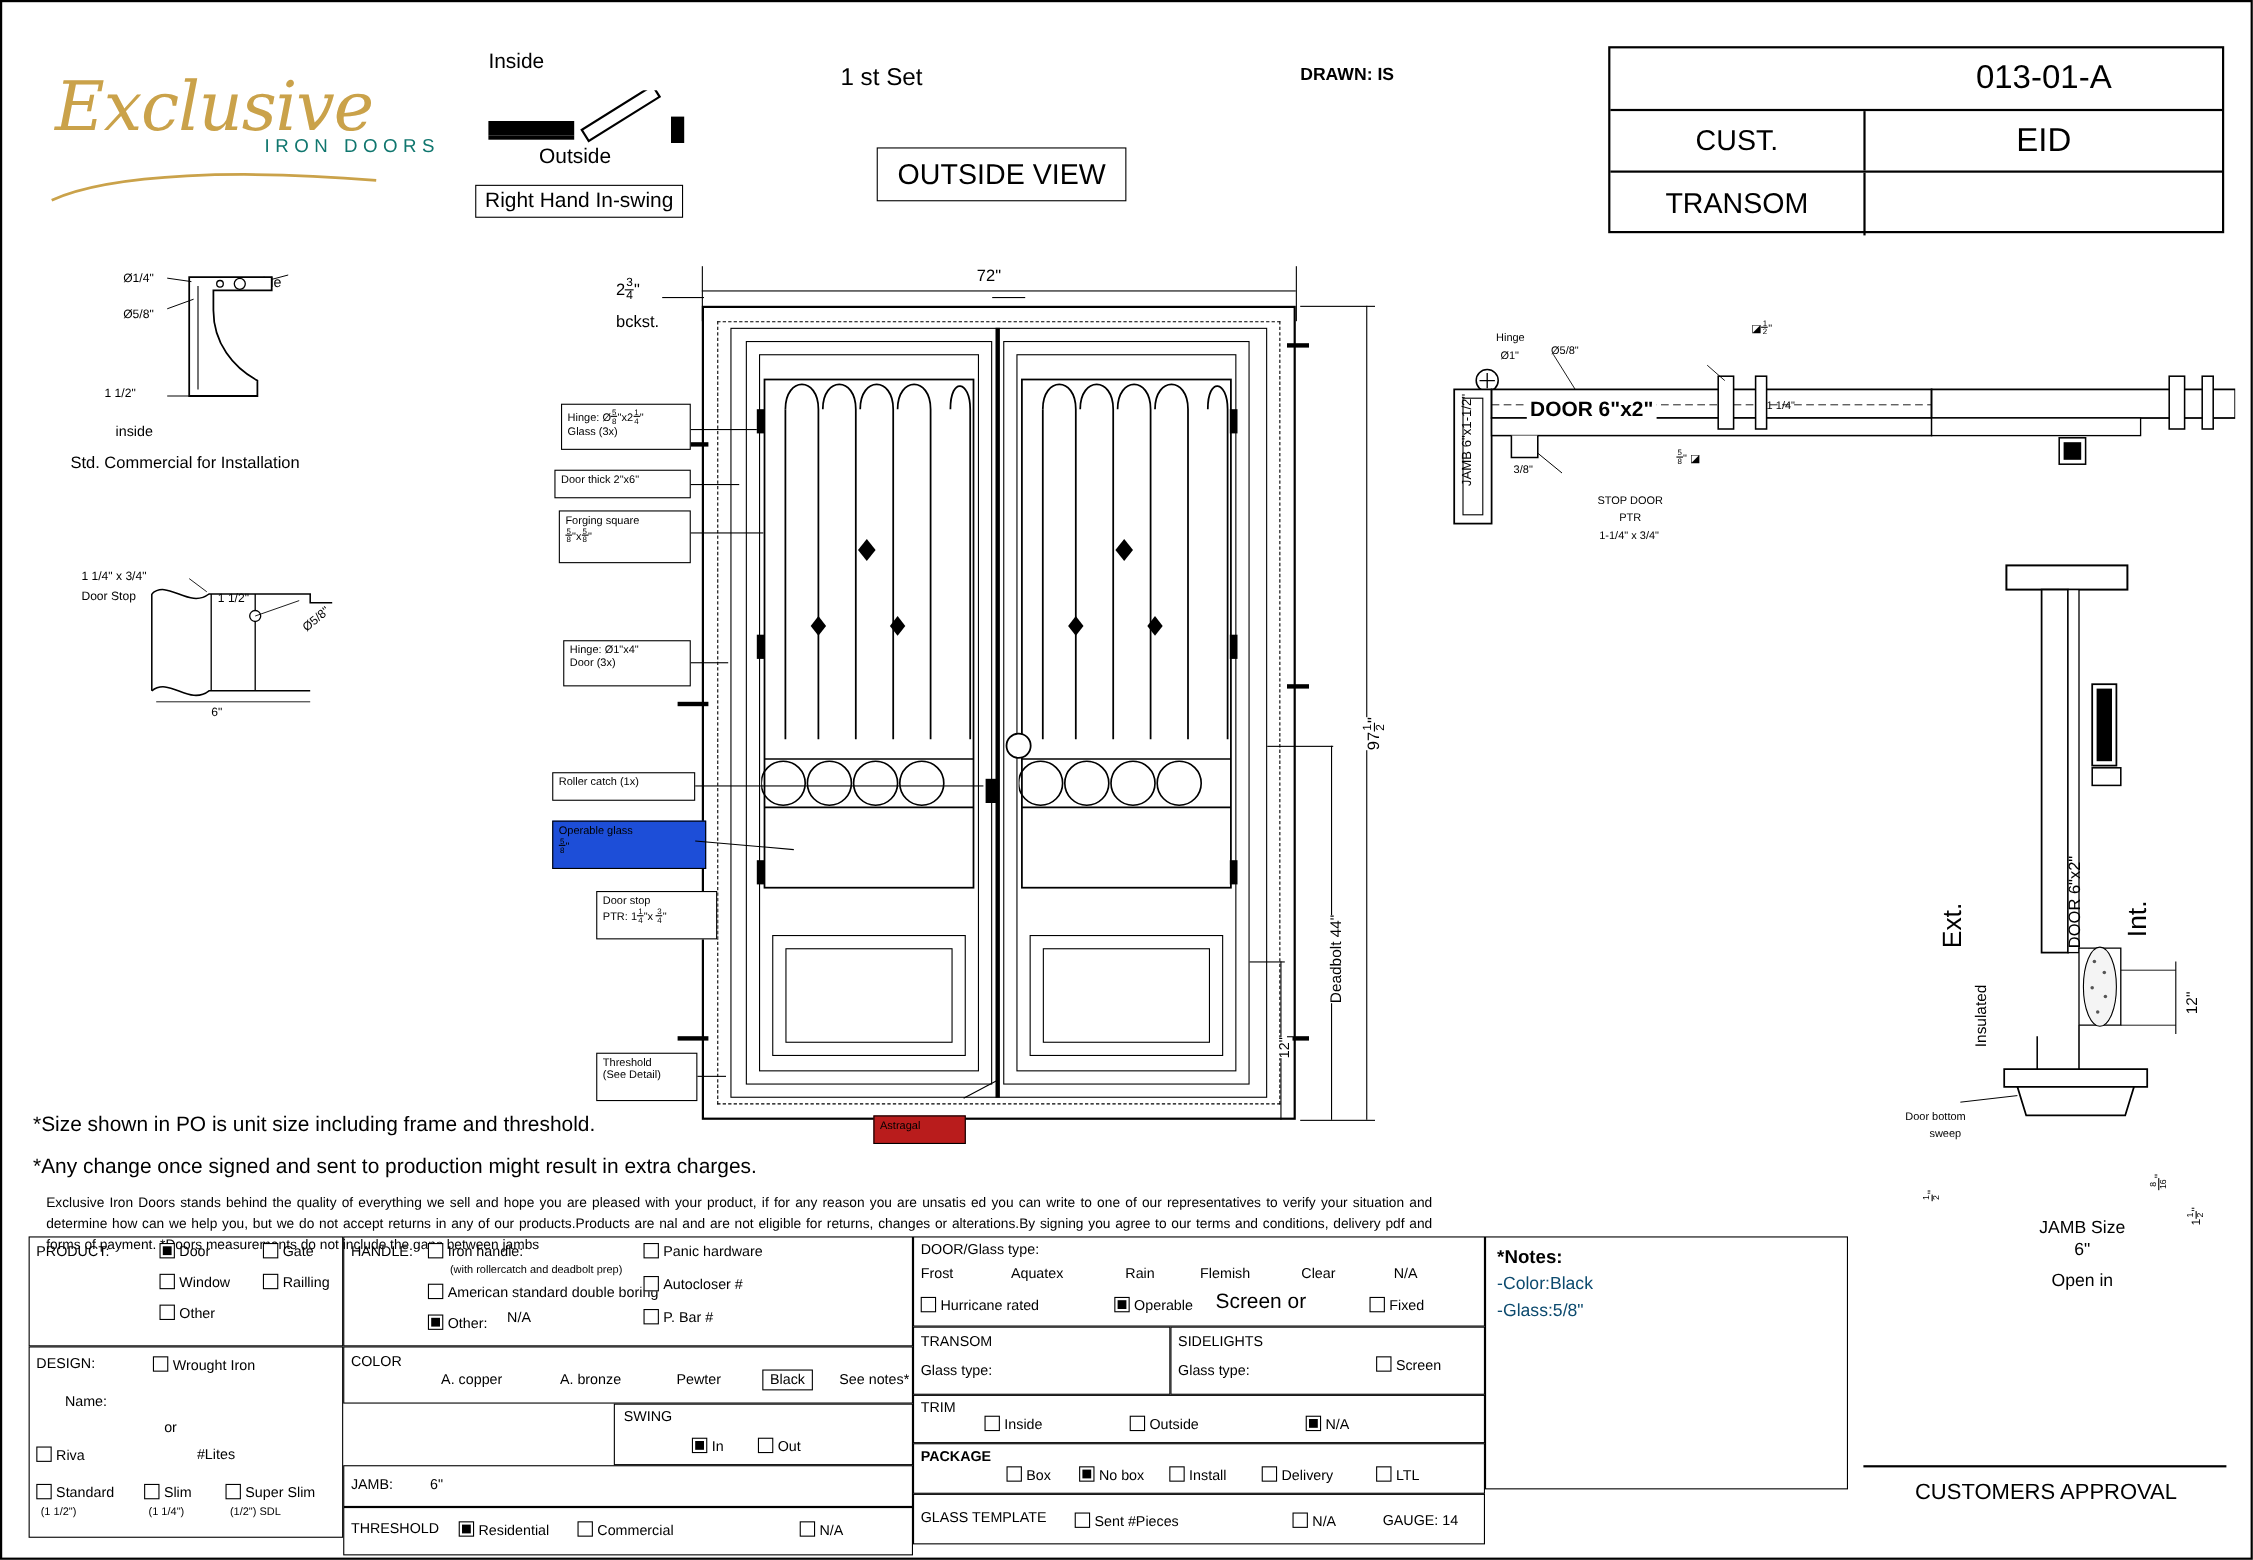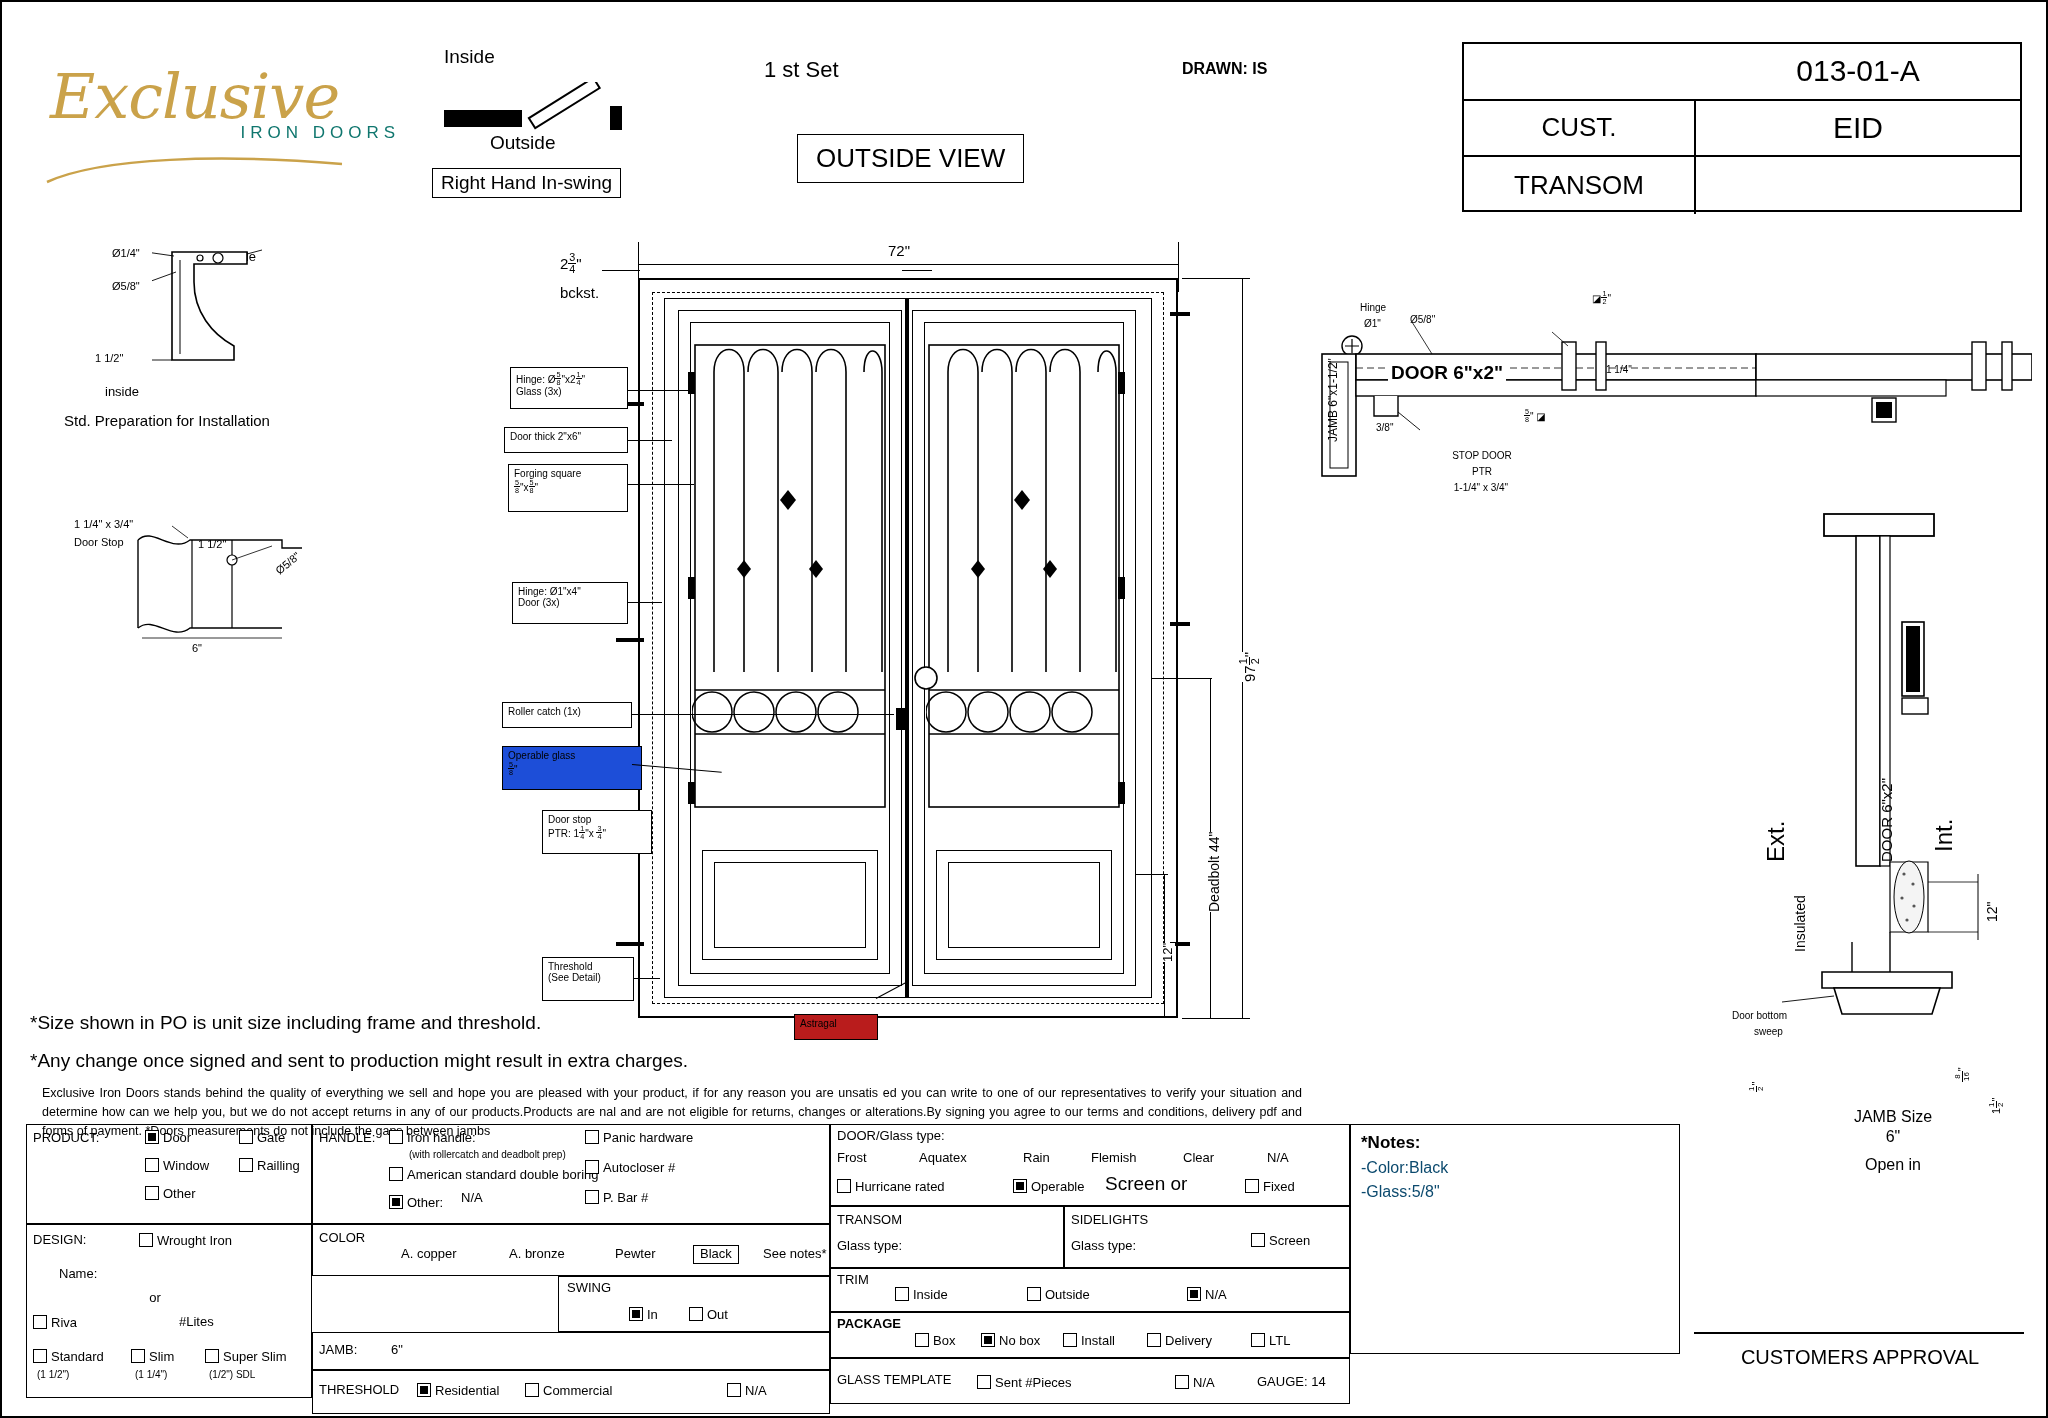--- a/index.html
+++ b/index.html
@@ -89,21 +89,21 @@
     <svg class="abs" style="left:150px;top:240px;" width="130" height="140">
       <path d="M20 10 L95 10 L95 22 L42 22 L42 40 C42 70, 60 92, 82 104 L82 118 L20 118 Z" fill="#fff" stroke="#000" stroke-width="1.6"></path>
       <path d="M28 18 L28 112" stroke="#000" stroke-width="1"></path>
       <circle cx="66" cy="16" r="5" fill="#fff" stroke="#000" stroke-width="1.2"></circle>
       <circle cx="48" cy="16" r="3" fill="#fff" stroke="#000" stroke-width="1.2"></circle>
       <path d="M-20 8 L22 14" stroke="#000" stroke-width="0.9"></path>
       <path d="M-20 46 L24 30" stroke="#000" stroke-width="0.9"></path>
       <path d="M-8 118 L20 118" stroke="#000" stroke-width="0.9"></path>
       <path d="M95 12 L110 8" stroke="#000" stroke-width="0.9"></path>
     </svg>
-    <div class="lbl" style="left:62px;top:410px;font-size:15px;">Std. Preparation for Installation</div>
+    <div class="lbl" style="left:62px;top:410px;font-size:15px;">Std. Commercial for Installation</div>
   </div>
 
   <div>
     <div class="lbl sm" style="left:72px;top:516px;">1 1/4" x 3/4"</div>
     <div class="lbl sm" style="left:72px;top:534px;">Door Stop</div>
     <div class="lbl sm" style="left:196px;top:536px;">1 1/2"</div>
     <div class="lbl sm" style="left:272px;top:555px;transform:rotate(-40deg);">Ø5/8"</div>
     <div class="lbl sm" style="left:190px;top:640px;">6"</div>
     <svg class="abs" style="left:130px;top:518px;" width="180" height="130">
       <path d="M6 20 C20 6, 40 34, 58 20 L150 20 L150 28 L170 28" stroke="#000" stroke-width="1.4" fill="none"></path>

